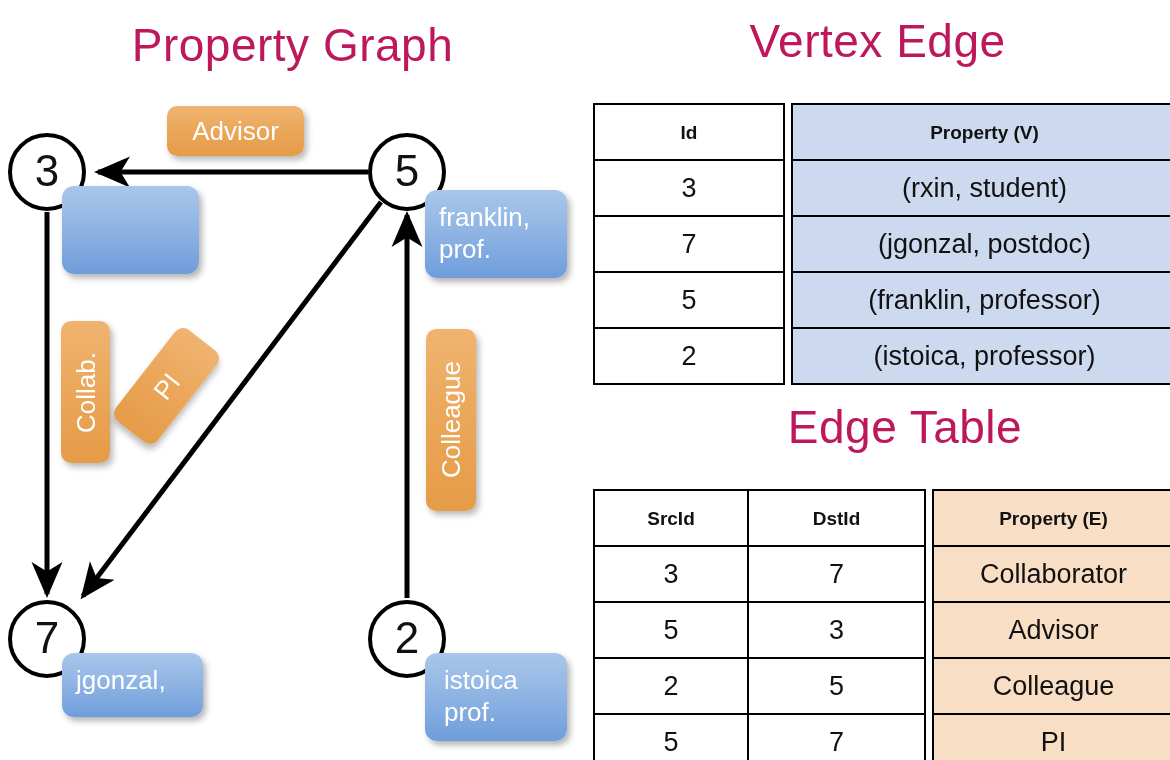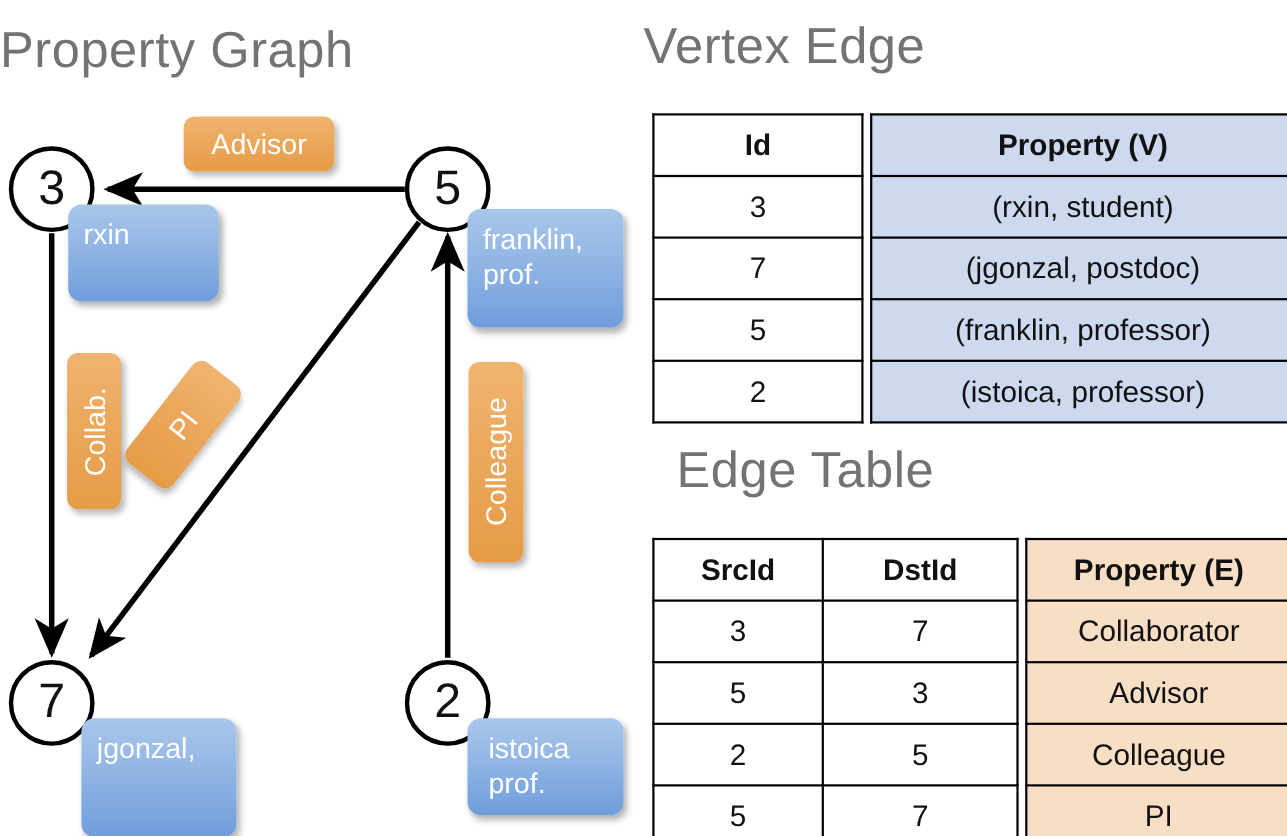--- a/index.html
+++ b/index.html
@@ -18,22 +18,23 @@
   }
 
   
   .panel-title {
     position: absolute;
     font-family: "Liberation Sans", sans-serif;
     font-weight: 300;
     font-size: 46px;
     line-height: 1;
     letter-spacing: 0.5px;
-    color: #737373;
+    color: #be185d;
     white-space: nowrap;
+    text-align: center;
   }
   #title-property-graph { left: 0px;   top: 22px; width: 585px; }
   #title-vertex-table   { left: 585px; top: 18px; width: 585px; }
   #title-edge-table     { left: 615px; top: 404px; width: 580px; }
 
   
   #graph-panel {
     position: absolute;
     left: 0; top: 0;
     width: 585px; height: 760px;
@@ -77,22 +78,22 @@
     box-shadow: 3px 4px 6px rgba(0,0,0,0.30);
     color: #ffffff;
     font-family: "Liberation Sans", sans-serif;
     font-weight: 300;
     font-size: 26px;
     line-height: 1.22;
     padding: 12px 0 12px 14px;
     box-sizing: border-box;
   }
   #prop-rxin     { left: 62px;  top: 186px; width: 137px; height: 88px; }
-  #prop-franklin { left: 425px; top: 190px; width: 142px; height: 108px; }
-  #prop-jgonzal  { left: 62px;  top: 653px; width: 141px; height: 108px; margin-left: 12px; }
+  #prop-franklin { left: 425px; top: 190px; width: 142px; height: 88px; }
+  #prop-jgonzal  { left: 62px;  top: 653px; width: 141px; height: 64px; }
   #prop-istoica  { left: 425px; top: 653px; width: 142px; height: 88px; padding-left: 19px; }
 
   
   .edge-prop {
     position: absolute;
     border-radius: 10px;
     background: linear-gradient(180deg, #f0b470 0%, #eaa557 55%, #e59c47 100%);
     box-shadow: 3px 4px 6px rgba(0,0,0,0.28);
     color: #ffffff;
     font-family: "Liberation Sans", sans-serif;
@@ -146,21 +147,21 @@
     border: 2px solid #000000;
     font-weight: 300;
     font-size: 27px;
     line-height: 1;
     text-align: center;
     padding: 0;
     color: #111111;
   }
   .data-table th {
     font-weight: 700;
-    font-size: 27px;
+    font-size: 19px;
   }
   .cell-blue { background: #ccd9ee; }
   .cell-peach { background: #f7dec4; }
   .cell-white { background: #ffffff; }
   .spacer-col { border: none !important; background: transparent !important; width: 6px; }
 
   #vertex-table { left: 593px; top: 103px; width: 577px; }
   #vertex-table .c-id   { width: 188px; height: 54px; }
   #vertex-table .c-prop { width: 383px; height: 54px; }
 
@@ -203,21 +204,20 @@
     <span>5</span>
   </div>
   <div class="graph-node" id="node-7">
     <span>7</span>
   </div>
   <div class="graph-node" id="node-2">
     <span>2</span>
   </div>
 
   <div class="vertex-prop" id="prop-rxin">
-    <div>rxin</div>
   </div>
   <div class="vertex-prop" id="prop-franklin">
     <div>franklin,</div>
     <div>prof.</div>
   </div>
   <div class="vertex-prop" id="prop-jgonzal">
     <div>jgonzal,</div>
   </div>
   <div class="vertex-prop" id="prop-istoica">
     <div>istoica</div>

